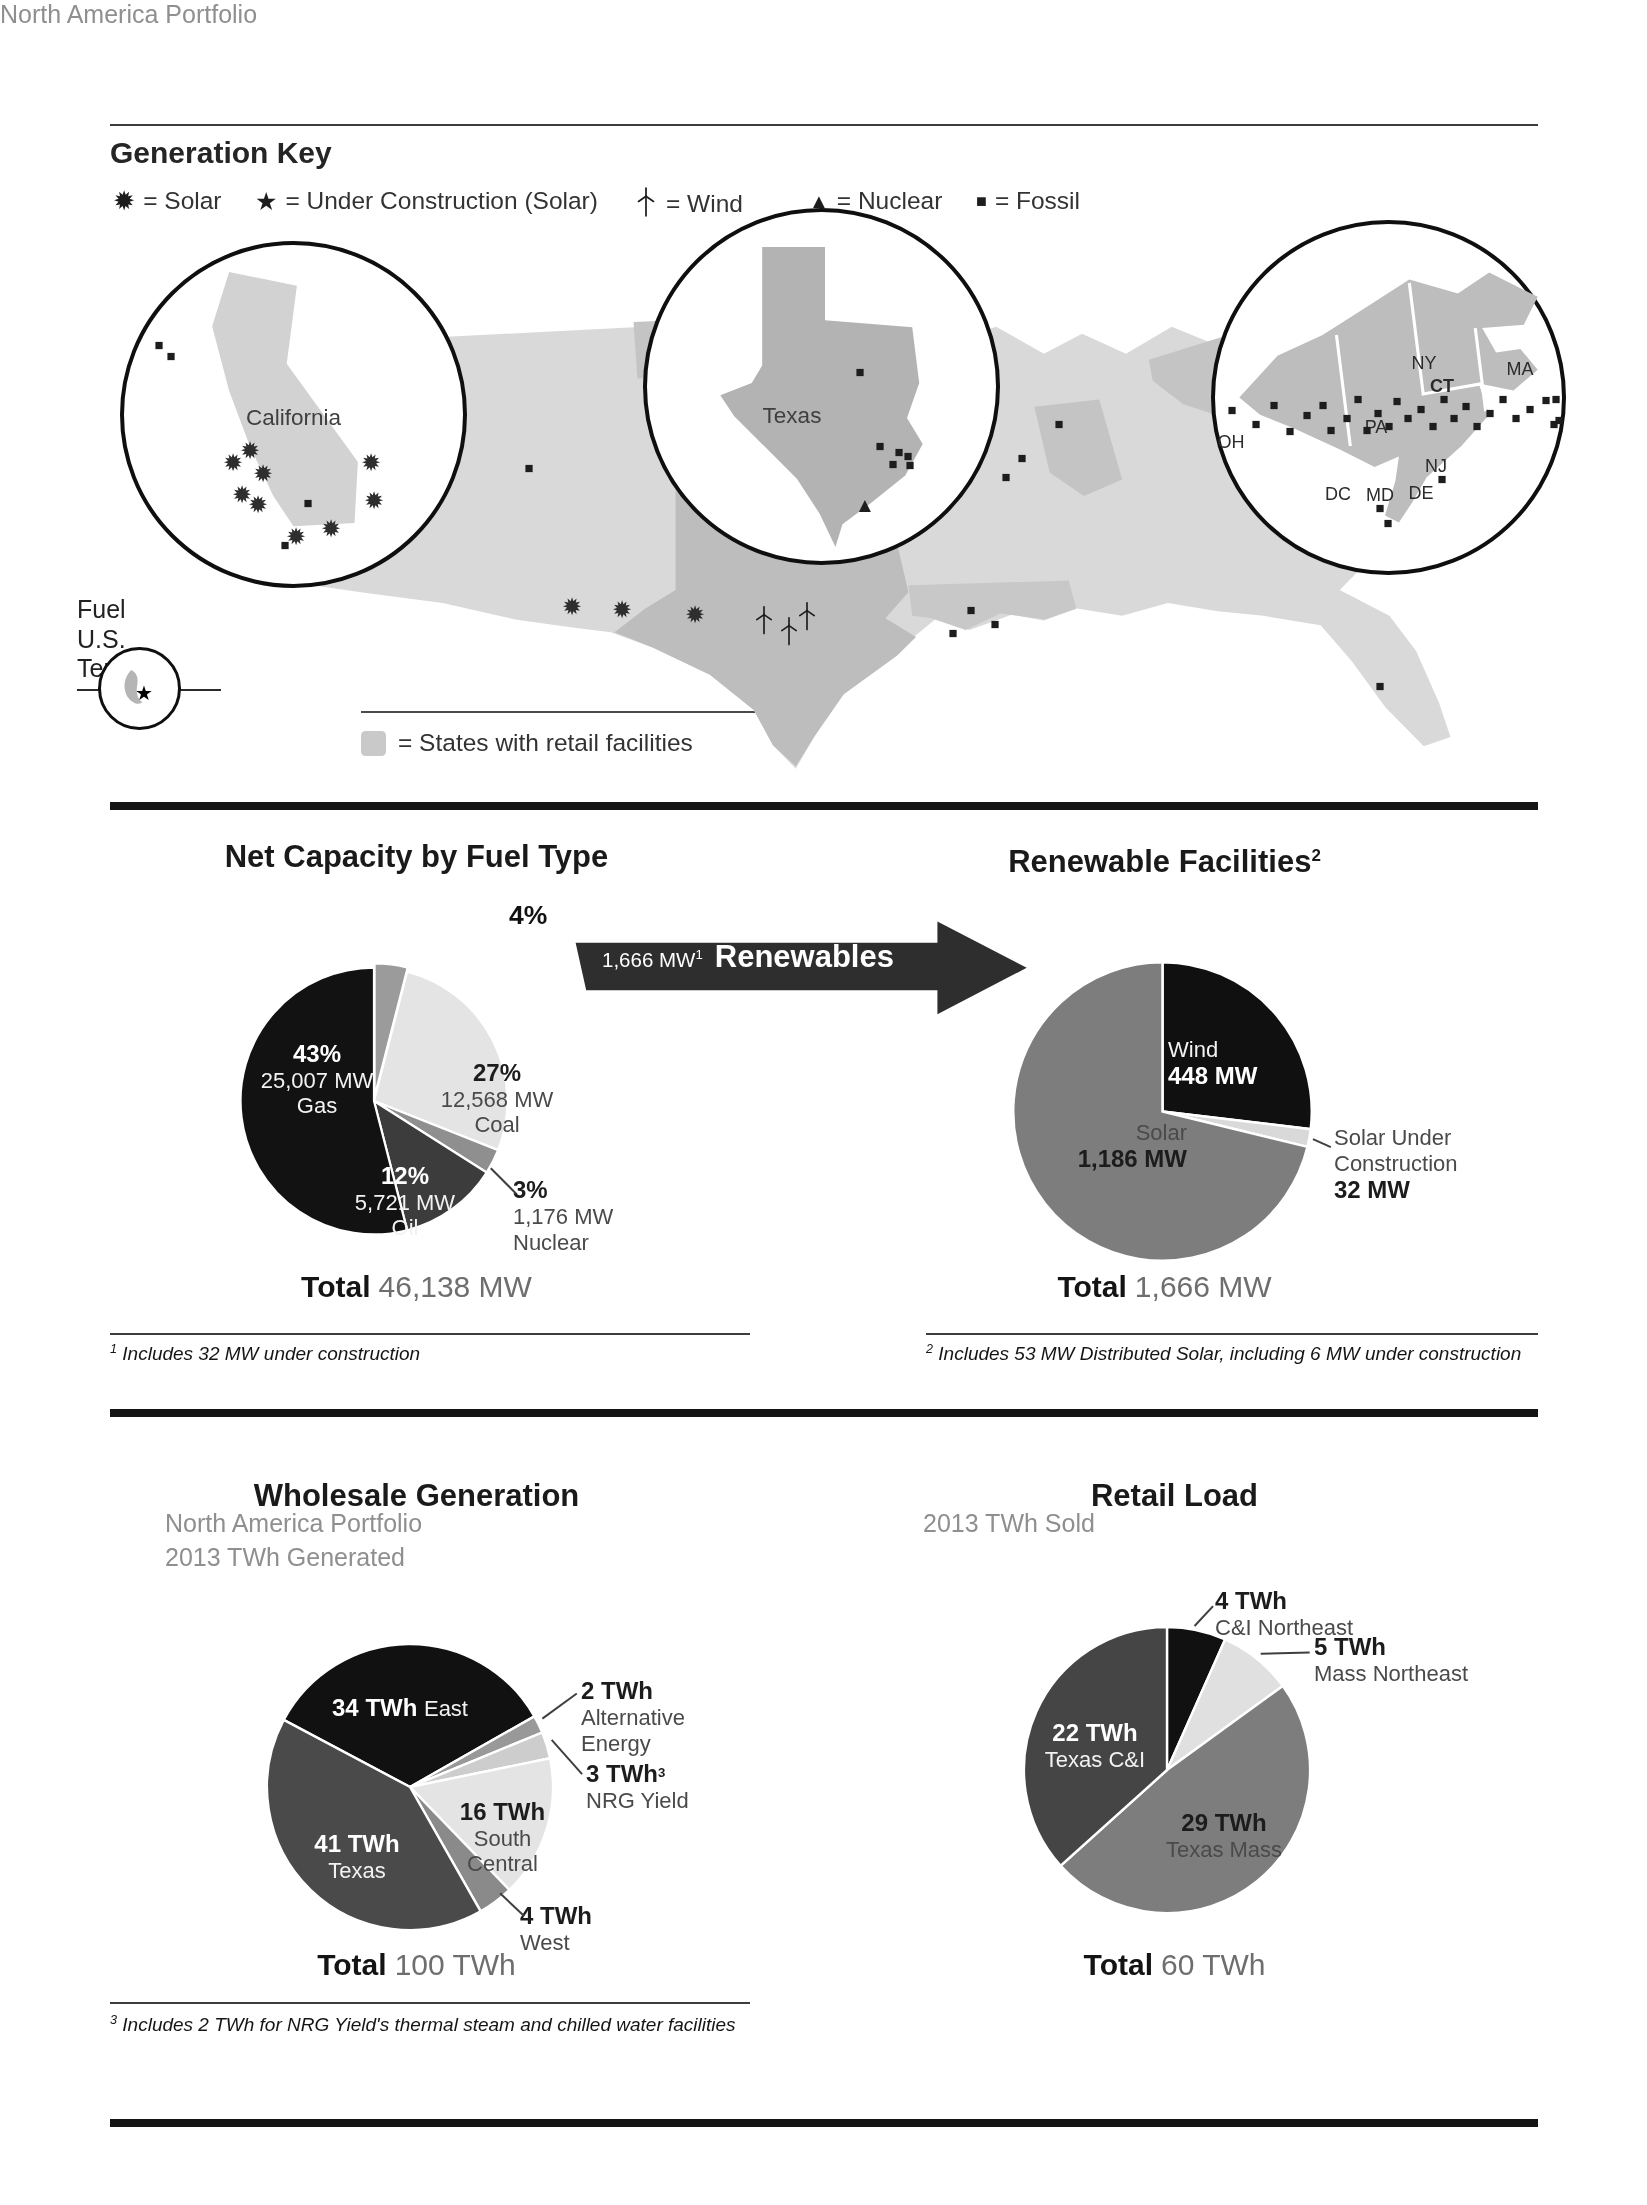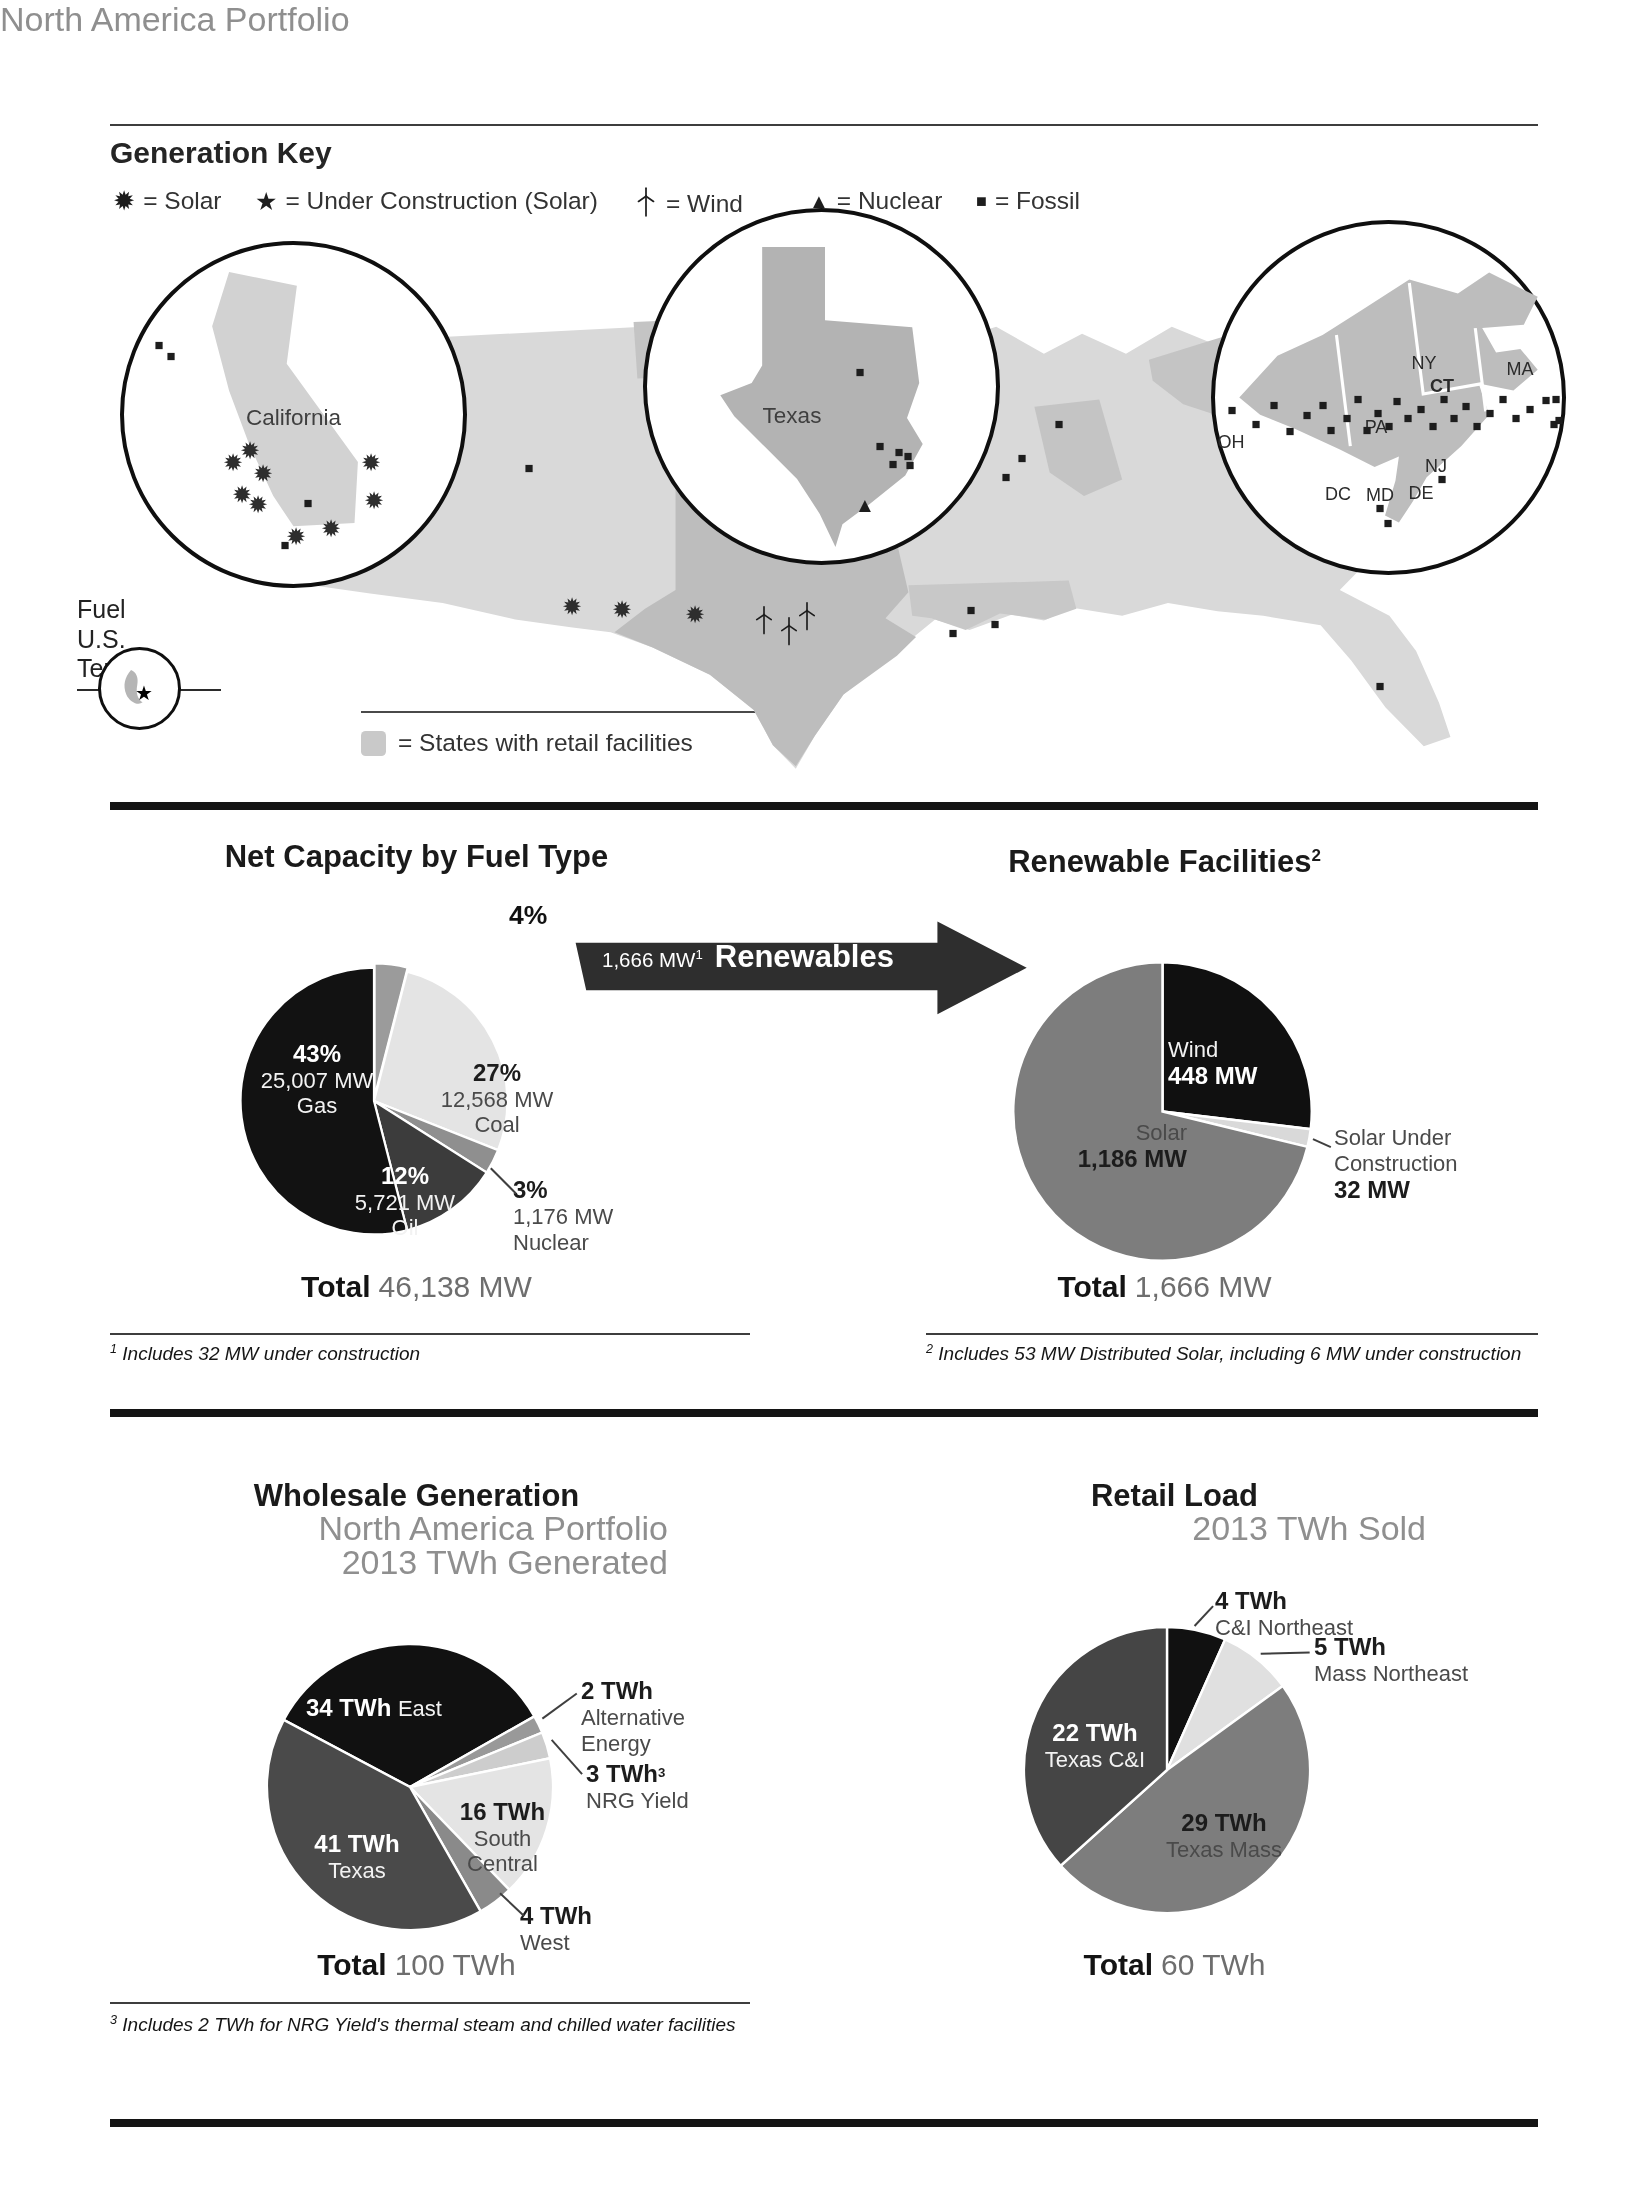--- a/index.html
+++ b/index.html
@@ -45,21 +45,21 @@
                  font-size:24.5px;color:#333;z-index:4}
   .retail-swatch{width:25px;height:25px;background:#c9c9c9;border-radius:4.6px}
 
   
   .divider{position:absolute;left:110px;width:1428px;height:8px;background:#141414}
   .div-1{top:802px}.div-2{top:1409px}.div-3{top:2119px}
 
   
   .chart-title{position:absolute;font-size:31px;font-weight:700;color:#1a1a1a;text-align:center}
   .chart-title sup{font-size:17px}
-  .chart-sub{position:absolute;font-size:34px;color:#8f8f8f;text-align:right}
+  .chart-sub{position:absolute;font-size:25px;color:#8f8f8f;text-align:left}
   .pie{position:absolute}
   .pie-lbl{position:absolute}
   .pie-lbl div{line-height:1.15}
   .big{font-weight:700;font-size:24px;color:#1c1c1c}
   .big-w{font-weight:700;font-size:24px;color:#fff}
   .sub-t{font-size:22px;color:#4a4a4a}
   .sub-w{font-size:22px;color:#f2f2f2}
   .callout{position:absolute}
   .callout div{line-height:1.17}
   .leaders{position:absolute;inset:0;z-index:3;pointer-events:none}
@@ -96,21 +96,21 @@
   .c2-suc{left:1334px;top:1125px;width:198px}
   .c2-total{left:913px;top:1270px;width:503px}
   .c2-fnrule{left:926px;top:1333px;width:612px}
   .c2-footnote{left:926px;top:1343px}
 
   
   .c3-title{left:165px;top:1478px;width:503px}
   .c3-sub1{left:165px;top:1509px;width:503px}
   .c3-sub2{left:165px;top:1543px;width:503px}
   .c3-pie{left:261px;top:1638px;width:298px;height:298px}
-  .c3-east{left:306px;top:1694px;width:212px;white-space:nowrap}
+  .c3-east{left:294px;top:1694px;width:212px;text-align:center;white-space:nowrap}
   .c3-east .sub-w{margin-left:6.6px}
   .c3-alt{left:581px;top:1677px}
   .c3-nrgy{left:586px;top:1760px}
   .c3-nrgy sup{font-size:13.2px;font-weight:700;color:#1c1c1c}
   .c3-sc{left:433px;top:1798px;width:139px;text-align:center}
   .c3-west{left:520px;top:1902px}
   .c3-texas{left:291px;top:1830px;width:132px;text-align:center}
   .c3-total{left:165px;top:1948px;width:503px}
   .c3-fnrule{left:110px;top:2002px;width:640px}
   .c3-footnote{left:110px;top:2014px}

